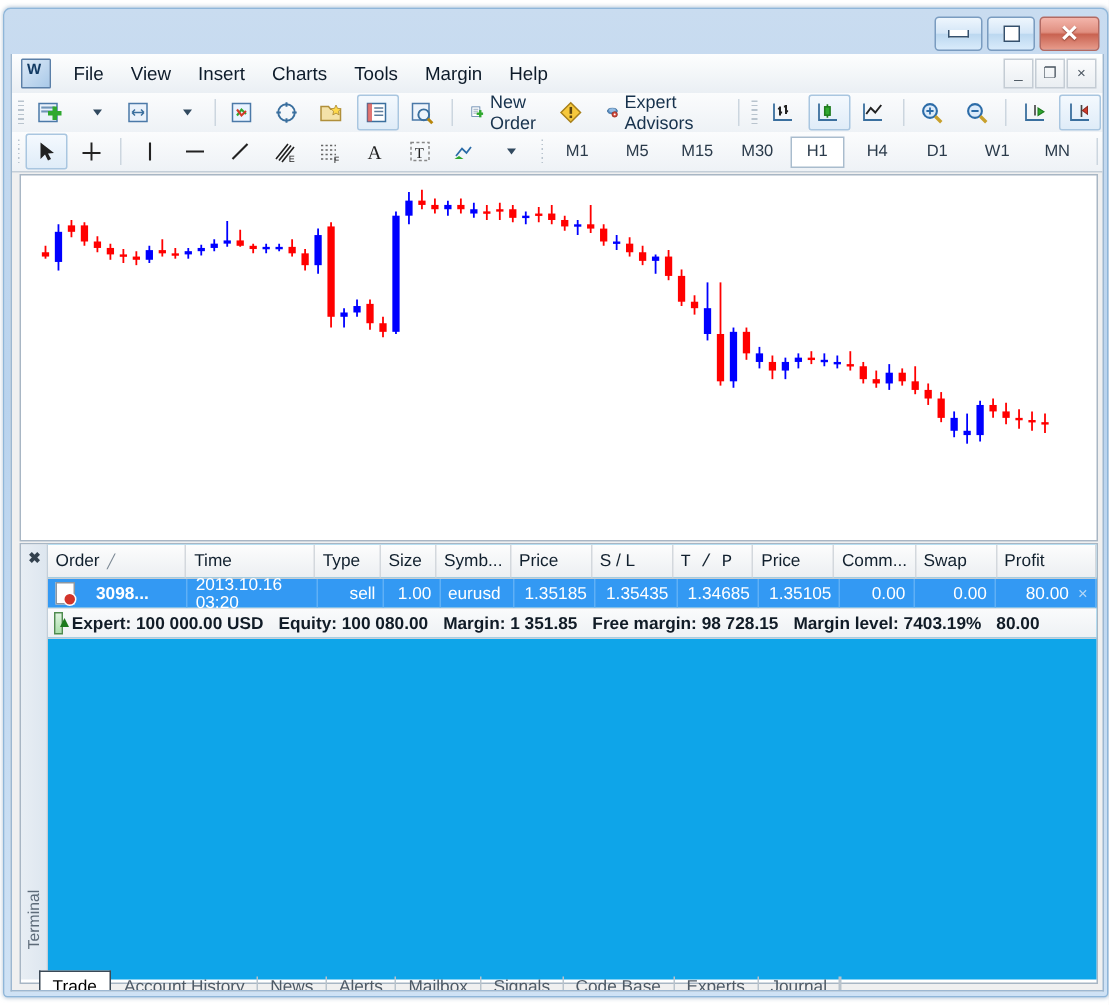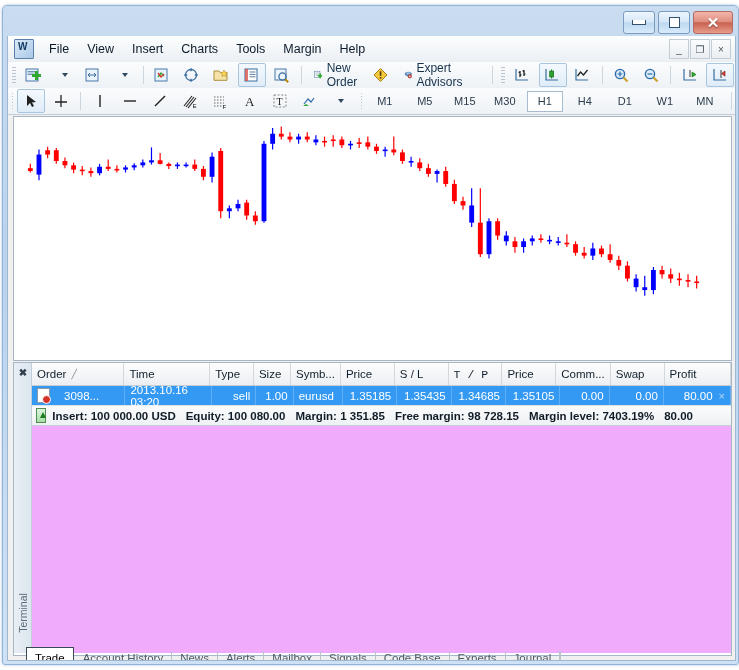--- a/index.html
+++ b/index.html
@@ -70,21 +70,21 @@
   
   .terminal{position:absolute;left:5px;top:326px;width:717px;height:292px;background:#fff;
             border:1px solid #a8b6c4;}
   .term-side{position:absolute;left:0;top:0;width:17px;height:290px;
              background:linear-gradient(to right,#e8eef4,#dde6ef);border-right:1px solid #c2ced9;}
   .term-close{position:absolute;left:3px;top:3px;width:12px;height:12px;font-size:10px;font-weight:bold;
               color:#33414e;display:flex;align-items:center;justify-content:center;cursor:pointer;}
   .term-vlabel{position:absolute;left:-16px;bottom:34px;width:50px;font-size:10.5px;color:#5d6b79;
                transform:rotate(-90deg);transform-origin:center;text-align:center;}
 
-  .grid{position:absolute;left:18px;top:0;width:699px;height:290px;background:#f0abfc;}
+  .grid{position:absolute;left:18px;top:0;width:699px;height:290px;background:#0ea5e9;}
   .hdr{display:flex;height:22px;background:linear-gradient(to bottom,#fdfdfd,#eceff2);
        border-bottom:1px solid #c8ced4;}
   .hc{border-right:1px solid #d3d8dd;font-size:11.5px;color:#11202e;display:flex;align-items:center;
       padding:0 5px;box-sizing:border-box;cursor:pointer;}
   .hc.r{}
   .sortmark{margin-left:5px;font-size:9px;color:#7b8894;}
 
   .row{display:flex;height:19px;background:#3399f3;color:#fff;align-items:center;}
   .cell{border-right:1px solid #5fb0f6;font-size:11.5px;display:flex;align-items:center;
         padding:0 5px;box-sizing:border-box;height:19px;}
@@ -581,21 +581,21 @@
               </div>
               <div class="hc r" style="width: 62px;">
                 <span>Swap</span>
               </div>
               <div class="hc r" style="width: 77px;">
                 <span>Profit</span>
               </div>
             </div>
           <div id="grid-rows">
               <div class="row">
-                <div class="cell" style="width: 108px;">
+                <div class="cell" style="width: 108px; font-weight: bold;">
                   <span class="docicon"></span>
                   <span style="margin-left: 10px;">3098...</span>
                 </div>
                 <div class="cell r" style="width: 100px;">2013.10.16 03:20</div>
                 <div class="cell r" style="width: 50px;">sell</div>
                 <div class="cell r" style="width: 42px;">1.00</div>
                 <div class="cell" style="width: 56px;">eurusd</div>
                 <div class="cell r" style="width: 62px;">1.35185</div>
                 <div class="cell r" style="width: 62px;">1.35435</div>
                 <div class="cell r" style="width: 62px;">1.34685</div>
@@ -604,21 +604,21 @@
                 <div class="cell r" style="width: 62px;">0.00</div>
                 <div class="cell r" style="width: 77px;">
                   <span>80.00</span>
                   <span class="closex">×</span>
                 </div>
               </div>
             </div>
 
           <div class="srow">
             <span class="upico"></span>
-            <span class="sitem">Insert: 100 000.00 USD</span>
+            <span class="sitem">Expert: 100 000.00 USD</span>
             <span class="sitem">Equity: 100 080.00</span>
             <span class="sitem">Margin: 1 351.85</span>
             <span class="sitem">Free margin: 98 728.15</span>
             <span class="sitem">Margin level: 7403.19%</span>
             <span class="sprofit">80.00</span>
           </div>
         </div>
       </div>
 
       <div class="tabs" id="terminal-tabs">

